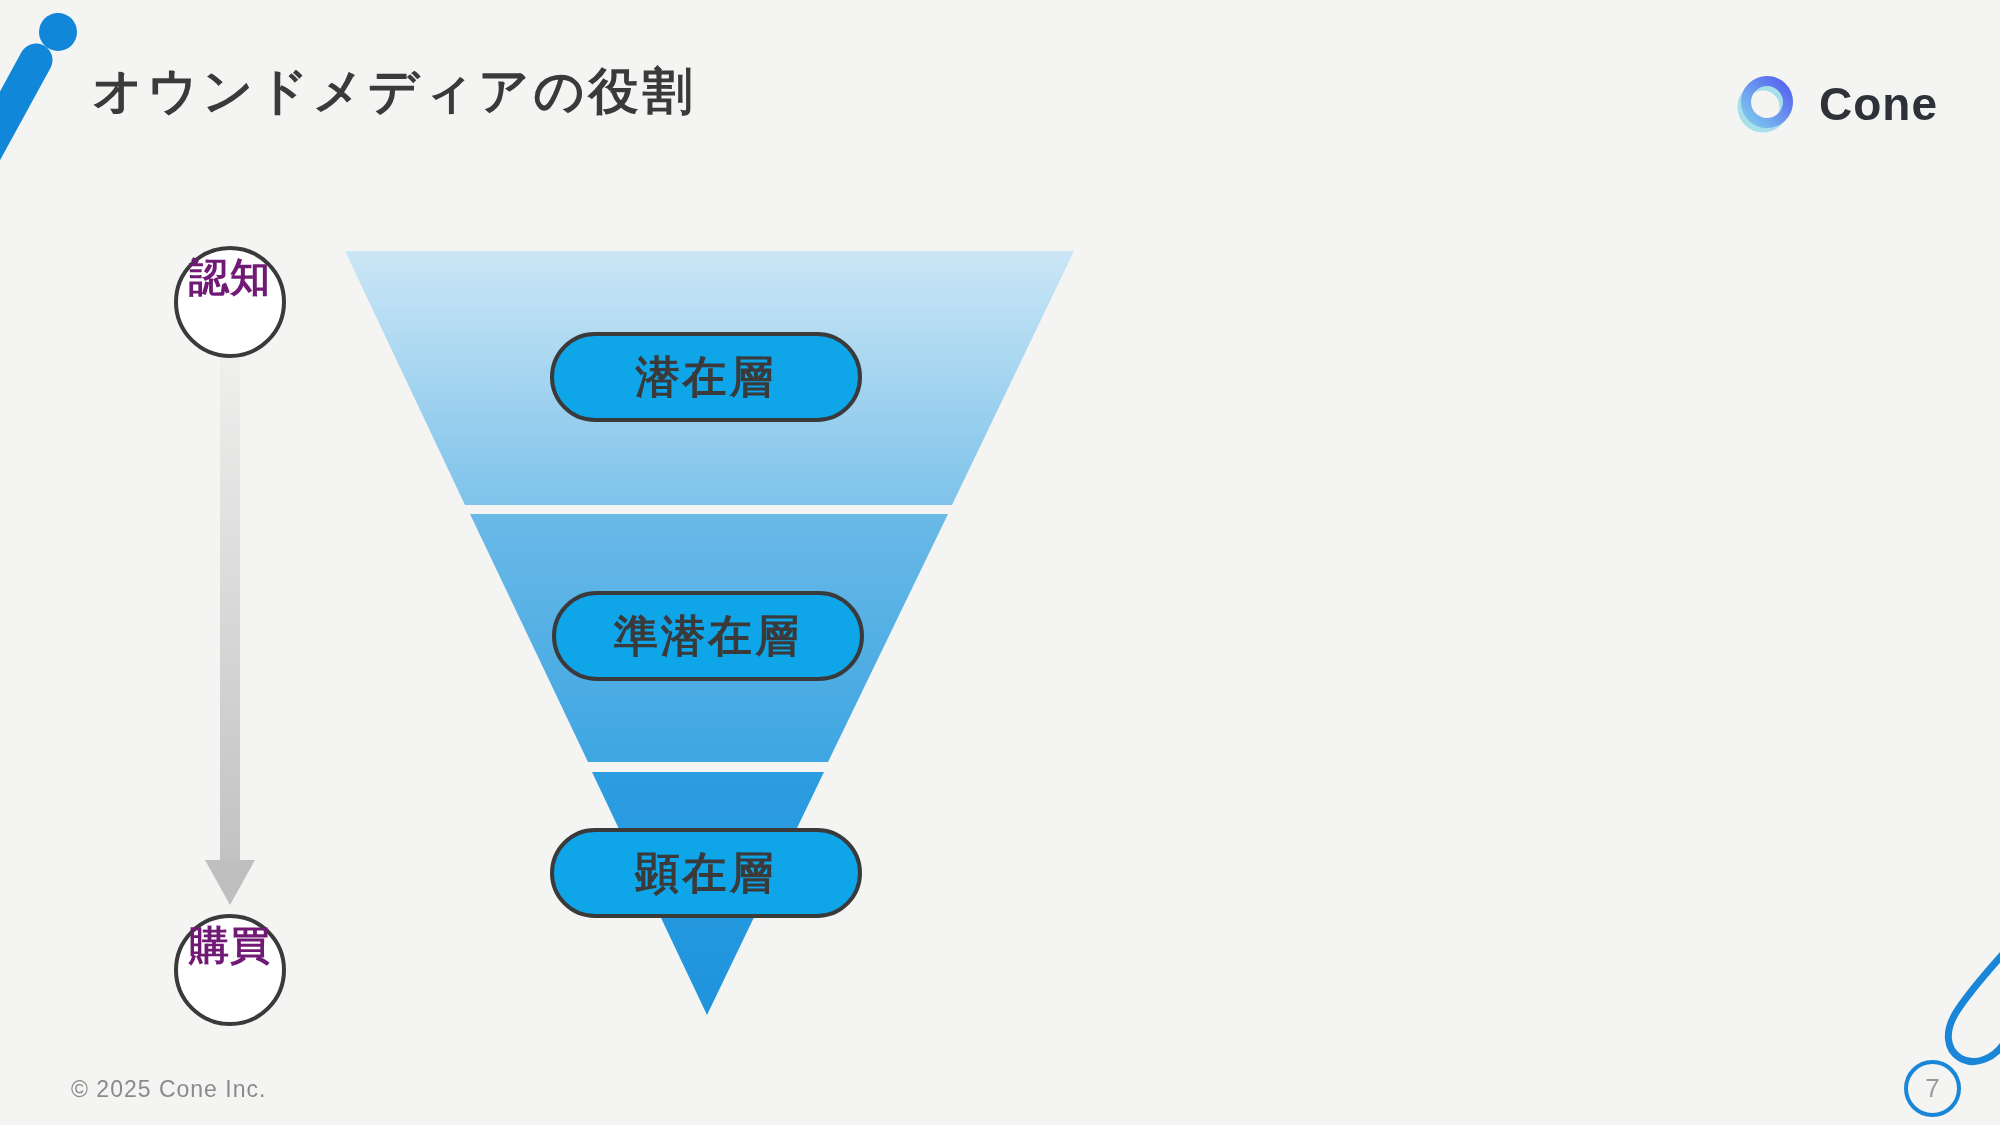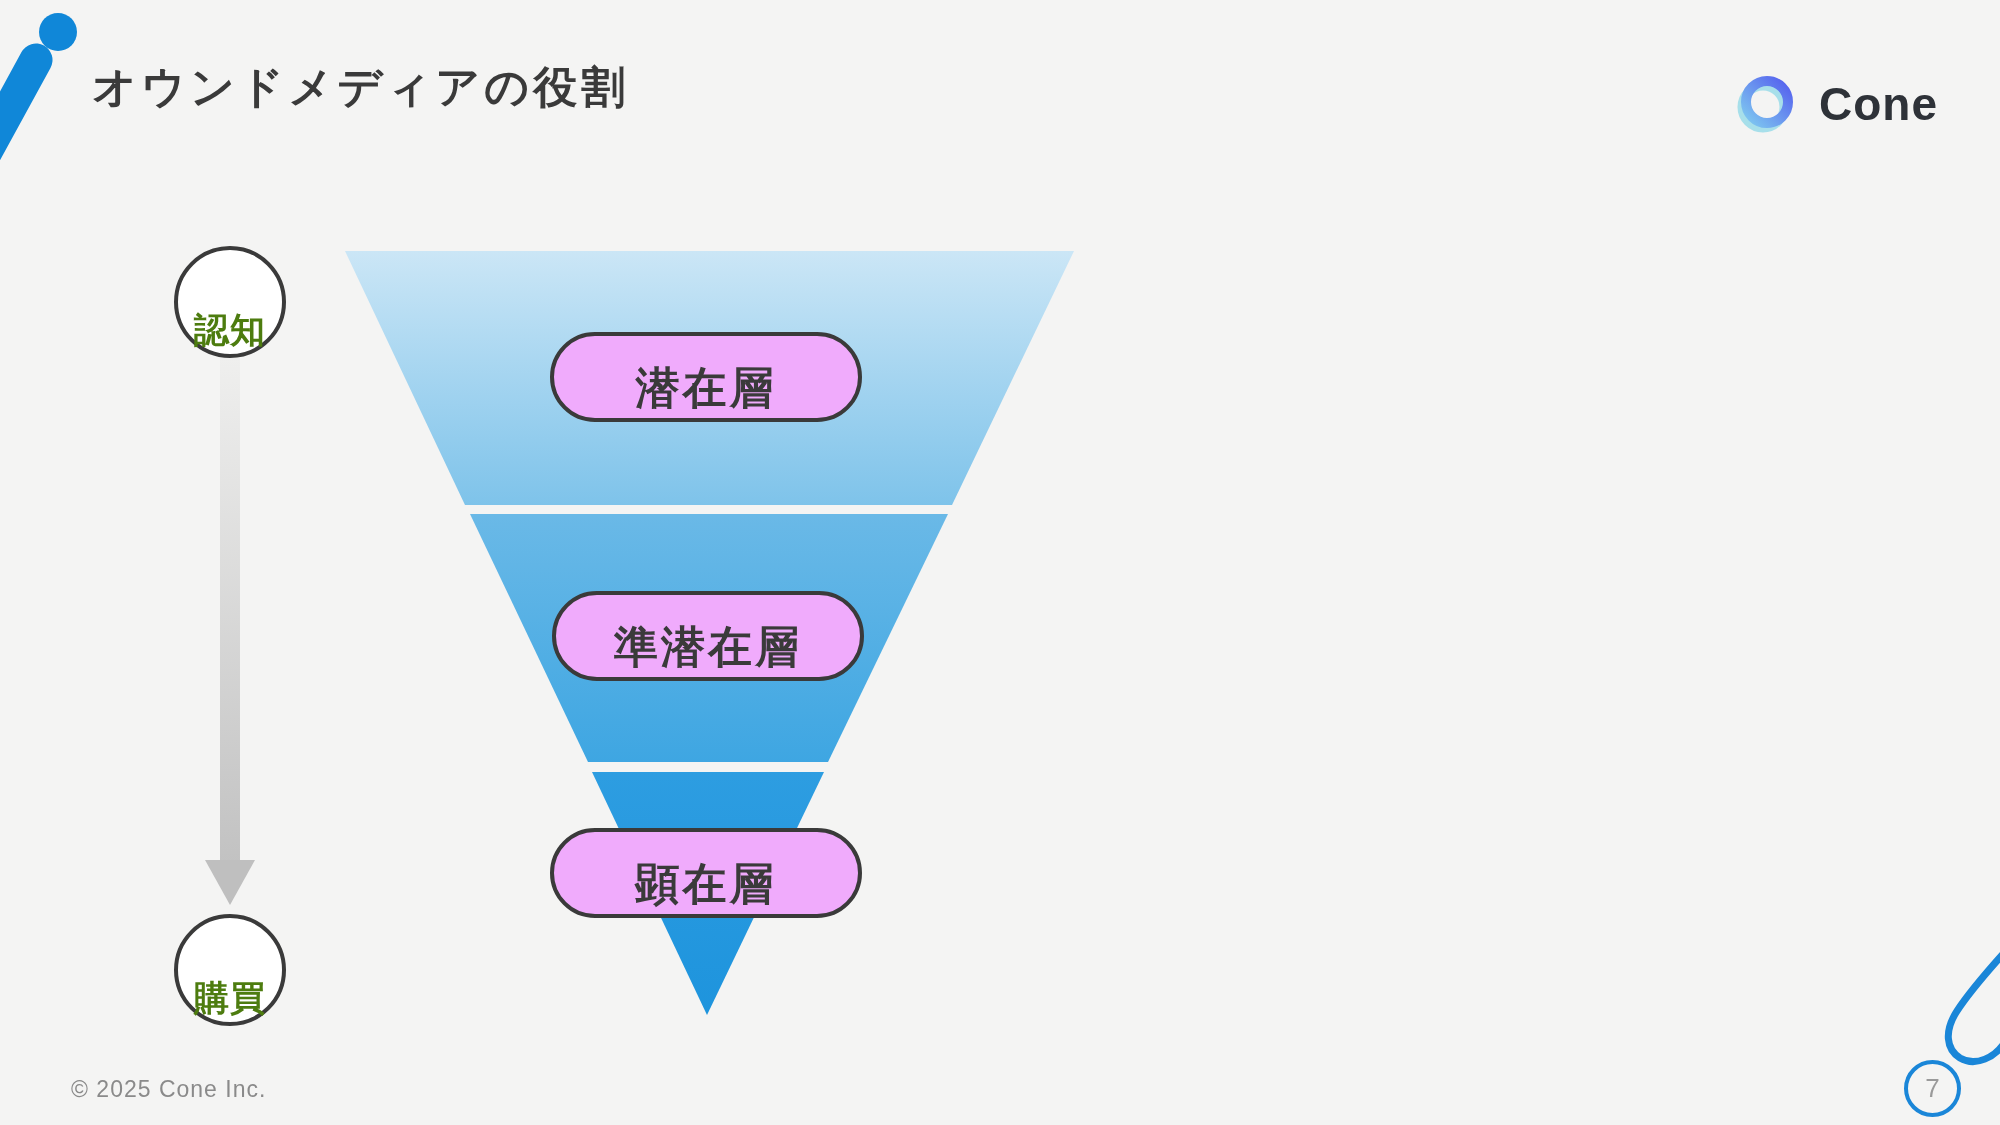--- a/index.html
+++ b/index.html
@@ -7,44 +7,44 @@
     position:relative;
     width:2000px; height:1125px;
     background:#f4f4f3;
     overflow:hidden;
     font-family:"Liberation Sans","DejaVu Sans",sans-serif;
   }
   .art { position:absolute; left:0; top:0; width:2000px; height:1125px; display:block; }
 
   .title {
     position:absolute; left:92px; top:58px; margin:0;
-    font-size:44px; font-weight:bold; color:#3a3a3a; letter-spacing:4px;
+    font-size:50px; font-weight:bold; color:#3a3a3a; letter-spacing:4px;
     white-space:nowrap;
   }
 
   .brand { position:absolute; right:62px; top:74px; display:flex; align-items:center; gap:22px; }
   .brand-ring { width:60px; height:60px; display:block; }
   .brand-name { font-size:46px; font-weight:bold; color:#2e3238; letter-spacing:1px; }
 
   .pill {
     position:absolute; width:312px; height:90px; box-sizing:border-box;
-    background:#f0abfc; border:4px solid #3a3a3a; border-radius:46px;
-    display:flex; align-items:flex-end; justify-content:center;
+    background:#0ea5e9; border:4px solid #3a3a3a; border-radius:46px;
+    display:flex; align-items:center; justify-content:center;
     font-size:44px; font-weight:bold; color:#3a3a3a; letter-spacing:3px;
     white-space:nowrap;
   }
   .pill.p1 { left:550px; top:332px; }
   .pill.p2 { left:552px; top:591px; }
   .pill.p3 { left:550px; top:828px; }
 
   .stage-circle {
     position:absolute; width:112px; height:112px; box-sizing:border-box;
     background:#ffffff; border:4px solid #3a3a3a; border-radius:50%;
-    display:flex; align-items:flex-end; justify-content:center;
-    font-size:35px; font-weight:bold; color:#4d7c0f; letter-spacing:1px;
+    display:flex; align-items:flex-start; justify-content:center;
+    font-size:40px; font-weight:bold; color:#701a75; letter-spacing:1px;
   }
   .stage-circle.c1 { left:174px; top:246px; }
   .stage-circle.c2 { left:174px; top:914px; }
 
   .copyright {
     position:absolute; left:38px; top:1076px;
     font-size:23px; color:#8a8a8a; letter-spacing:1px;margin-left:33px;
   }
 
   .page-badge {

